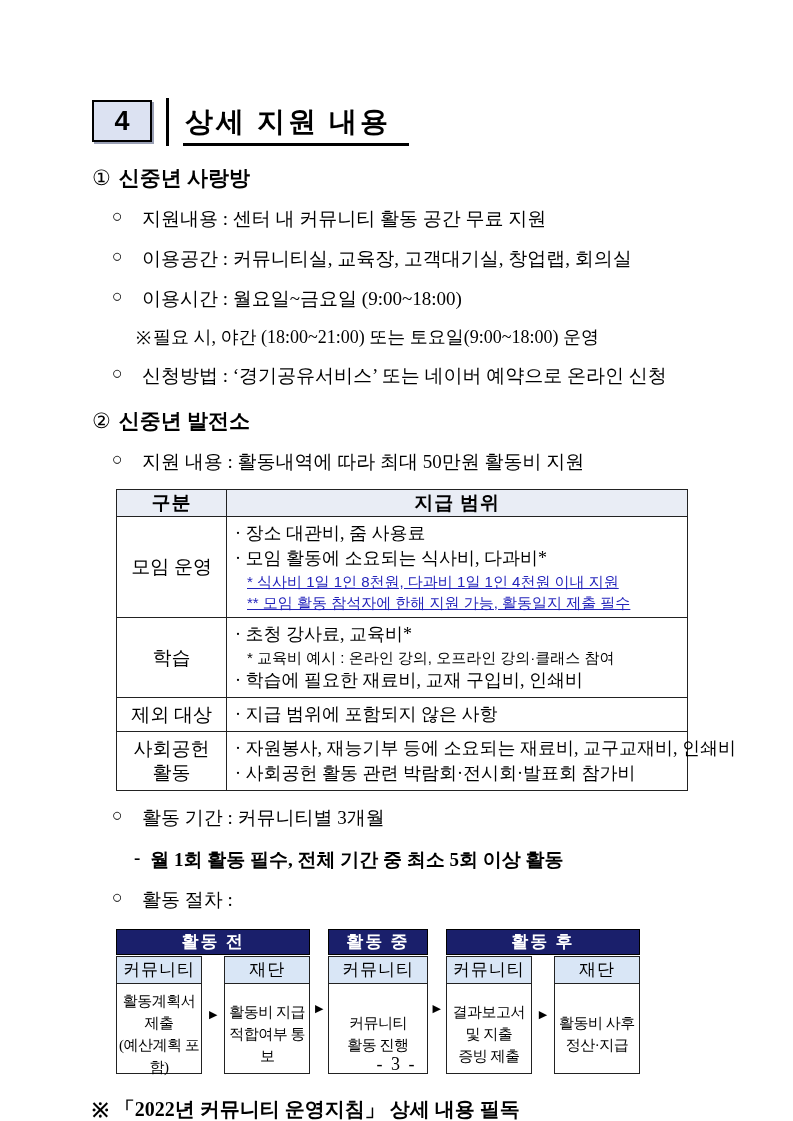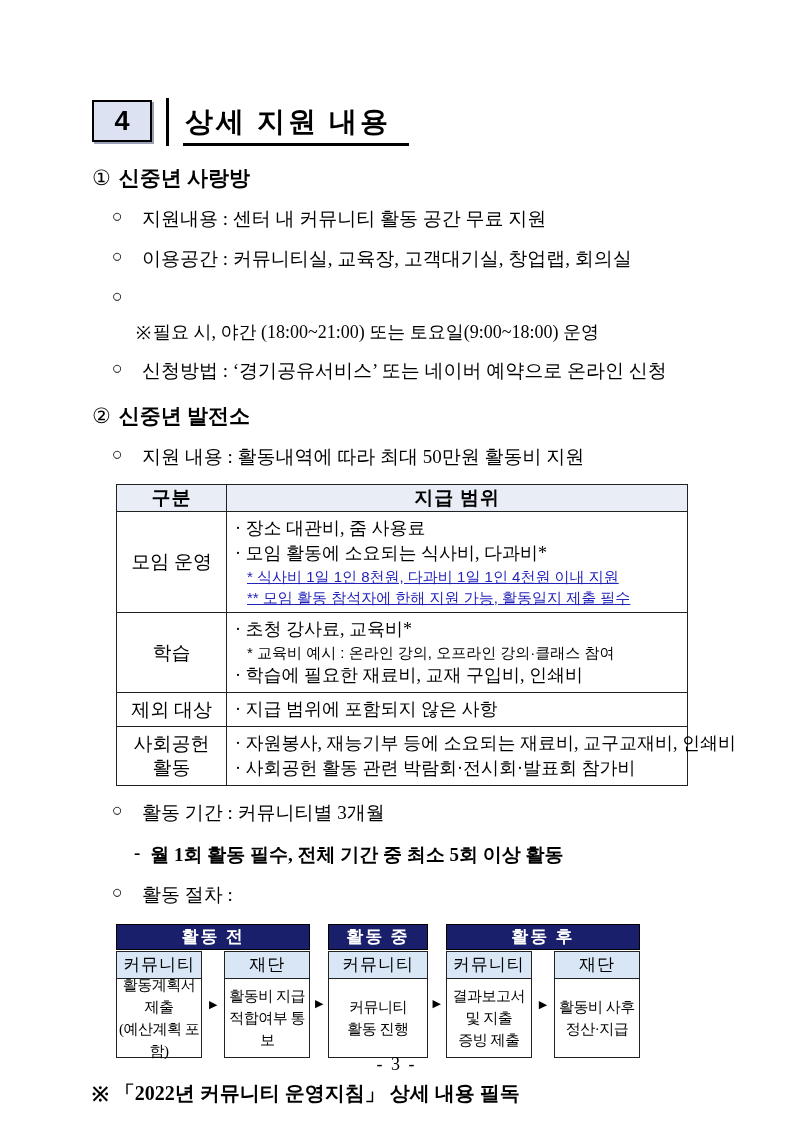--- a/index.html
+++ b/index.html
@@ -66,21 +66,21 @@
   .fgroup { display: flex; flex-direction: column; }
   .fgroup.two { width: 215px; }
   .fgroup.one { width: 110px; }
   .ftitle {
     background: #1a1f6b; color: #fff;
     border: 1px solid #000;
     font-size: 17px; font-weight: 700; letter-spacing: 2px;
     text-align: center; height: 26px; line-height: 24px;
   }
   .frow { display: flex; flex: 1; }
-  .fbox { flex: 1; display: flex; flex-direction: column; border: 1px solid #222; margin-top: 1px; background: #fff; }
+  .fbox { flex: 1; display: flex; flex-direction: column; border: 1px solid #222; margin-top: 1px; background: #fff; gap: 11px; }
   .fhead {
     background: #d9e6f6; border-bottom: 1px solid #222;
     font-size: 17px; text-align: center; height: 27px; line-height: 26px;
     letter-spacing: 1px;
   }
   .fbody {
     height: 78px; display: flex; align-items: center; justify-content: center;
     font-size: 15px; line-height: 22px; text-align: center; white-space: pre-line;
     letter-spacing: -0.5px;
   }
@@ -115,20 +115,21 @@
     <div class="bullet">
       <span class="mk">○</span>
       <span>지원내용 : 센터 내 커뮤니티 활동 공간 무료 지원</span>
     </div>
     <div class="bullet">
       <span class="mk">○</span>
       <span>이용공간 : 커뮤니티실, 교육장, 고객대기실, 창업랩, 회의실</span>
     </div>
     <div class="bullet">
       <span class="mk">○</span>
+      <span>이용시간 : 월요일~금요일 (9:00~18:00)</span>
     </div>
     <div class="note-line">
       <span class="mk">※</span>
       <span>필요 시, 야간 (18:00~21:00) 또는 토요일(9:00~18:00) 운영</span>
     </div>
     <div class="bullet">
       <span class="mk">○</span>
       <span>신청방법 : ‘경기공유서비스’  또는 네이버 예약으로 온라인 신청</span>
     </div>
 

